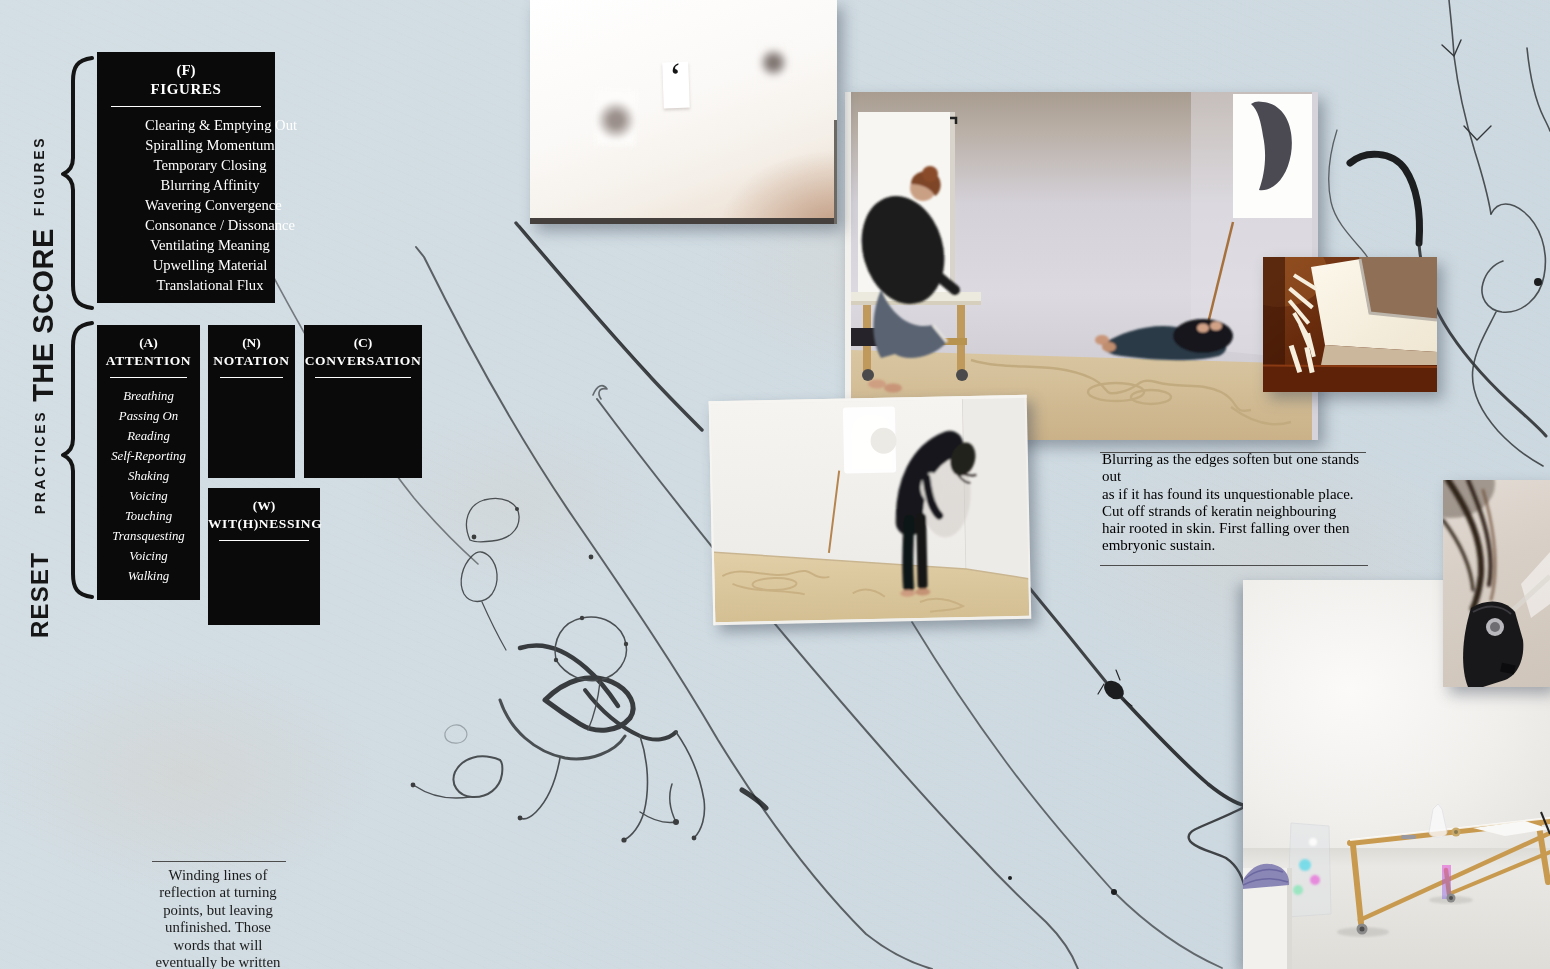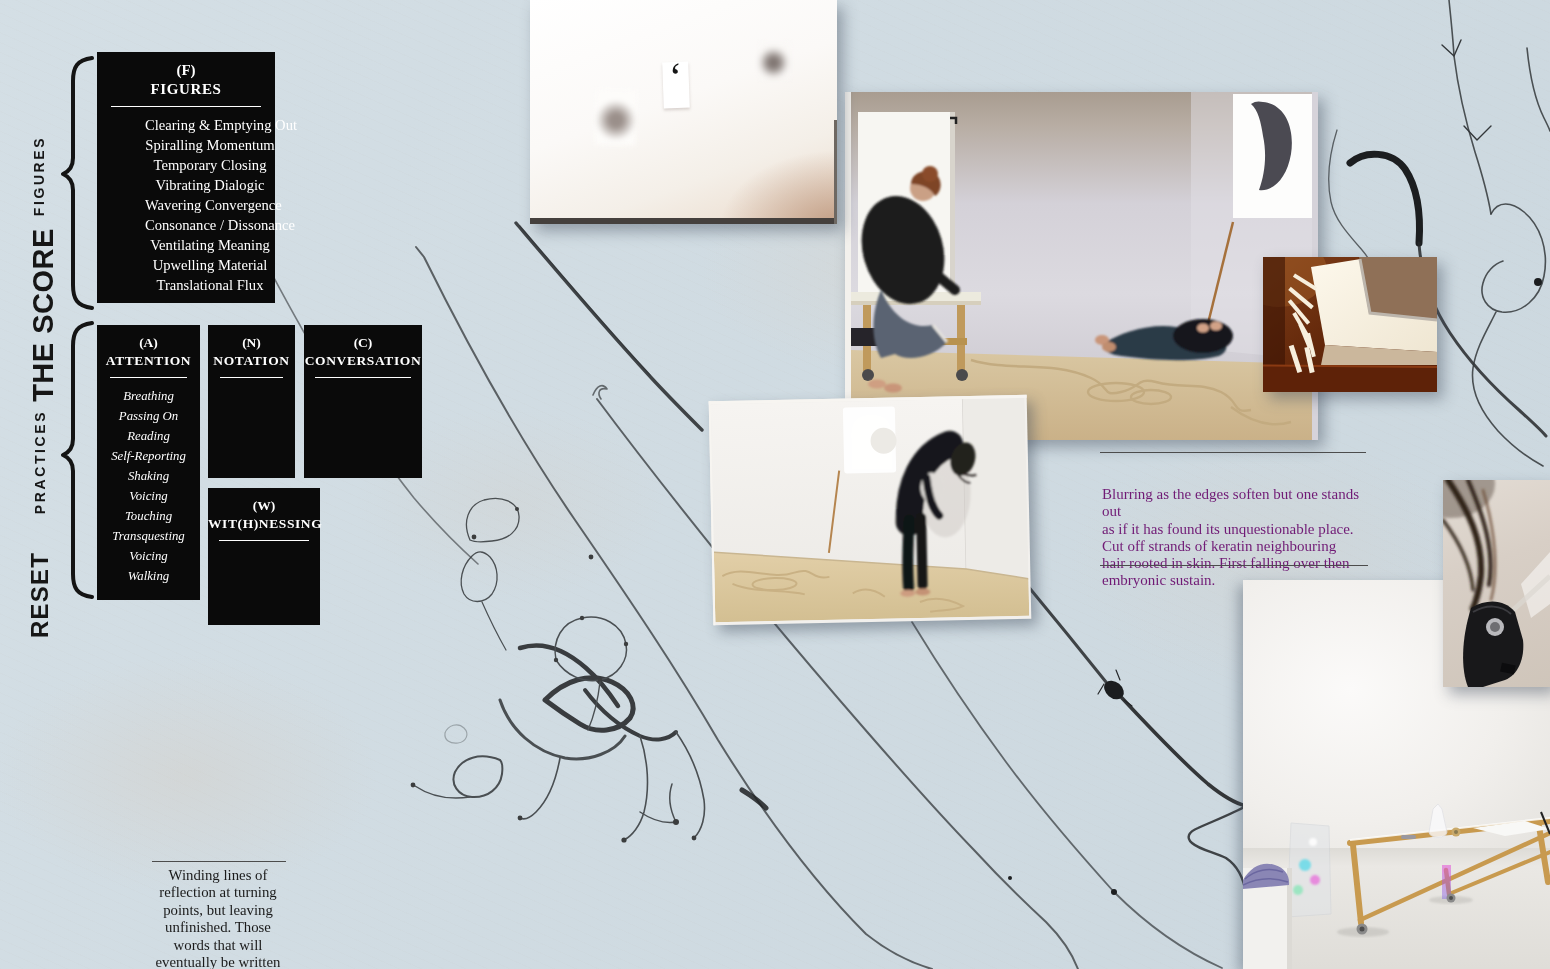--- a/index.html
+++ b/index.html
@@ -45,22 +45,22 @@
   #box-conversation{left:304px;top:325px;width:118px;height:153px;}
   #box-conversation .box-code,#box-conversation .box-title{font-size:13.5px;line-height:18px;}
   #box-conversation .box-rule{width:96px;}
   #box-conversation .box-item{font-size:13.3px;line-height:20.5px;}
   #box-withnessing{left:208px;top:488px;width:112px;height:137px;}
   #box-withnessing .box-code,#box-withnessing .box-title{font-size:13.5px;line-height:18px;}
   #box-withnessing .box-rule{width:90px;}
   #box-withnessing .box-item{font-size:13.3px;line-height:20px;}
   
   .rule{position:absolute;height:1px;background:#4c4c4c;z-index:10;}
-  #caption-blurring{position:absolute;left:1102px;top:486px;width:272px;z-index:10;
-      font-size:15px;line-height:17.3px;color:#701a75;}
+  #caption-blurring{position:absolute;left:1102px;top:451px;width:272px;z-index:10;
+      font-size:15px;line-height:17.3px;color:#000000;}
   #caption-winding{position:absolute;left:147px;top:867px;width:142px;z-index:10;
       font-size:14.8px;line-height:17.4px;color:#1a1a1a;text-align:center;}
   
   .photo{position:absolute;overflow:hidden;box-shadow:6px 7px 14px rgba(66,78,94,.45);}
   #photo-cards{left:530px;top:0;width:307px;height:224px;z-index:3;
       background:linear-gradient(160deg,#ffffff 0%,#fbf9f7 45%,#f4efe8 72%,#ead9c9 100%);}
   #photo-cards .corner{position:absolute;inset:0;
       background:radial-gradient(ellipse 180px 120px at 100% 102%, rgba(182,140,112,.8), transparent 65%);}
   #photo-cards .botbar{position:absolute;left:0;right:0;bottom:0;height:6px;background:#45403d;}
   #photo-cards .rsliver{position:absolute;right:0;top:120px;bottom:0;width:3px;background:#6e6862;}
@@ -415,21 +415,21 @@
   <div class="vlabel" id="label-reset">RESET</div>
 
   <div class="score-box" id="box-figures">
     <div class="box-code">(F)</div>
     <div class="box-title">FIGURES</div>
     <div class="box-rule"></div>
     <div class="box-items">
         <div class="box-item">Clearing &amp; Emptying Out</div>
         <div class="box-item">Spiralling Momentum</div>
         <div class="box-item">Temporary Closing</div>
-        <div class="box-item">Vibrating Dialogic</div>
+        <div class="box-item">Blurring Affinity</div>
         <div class="box-item">Wavering Convergence</div>
         <div class="box-item">Consonance / Dissonance</div>
         <div class="box-item">Ventilating Meaning</div>
         <div class="box-item">Upwelling Material</div>
         <div class="box-item">Translational Flux</div>
       </div>
   </div>
   <div class="score-box" id="box-attention">
     <div class="box-code">(A)</div>
     <div class="box-title">ATTENTION</div>

